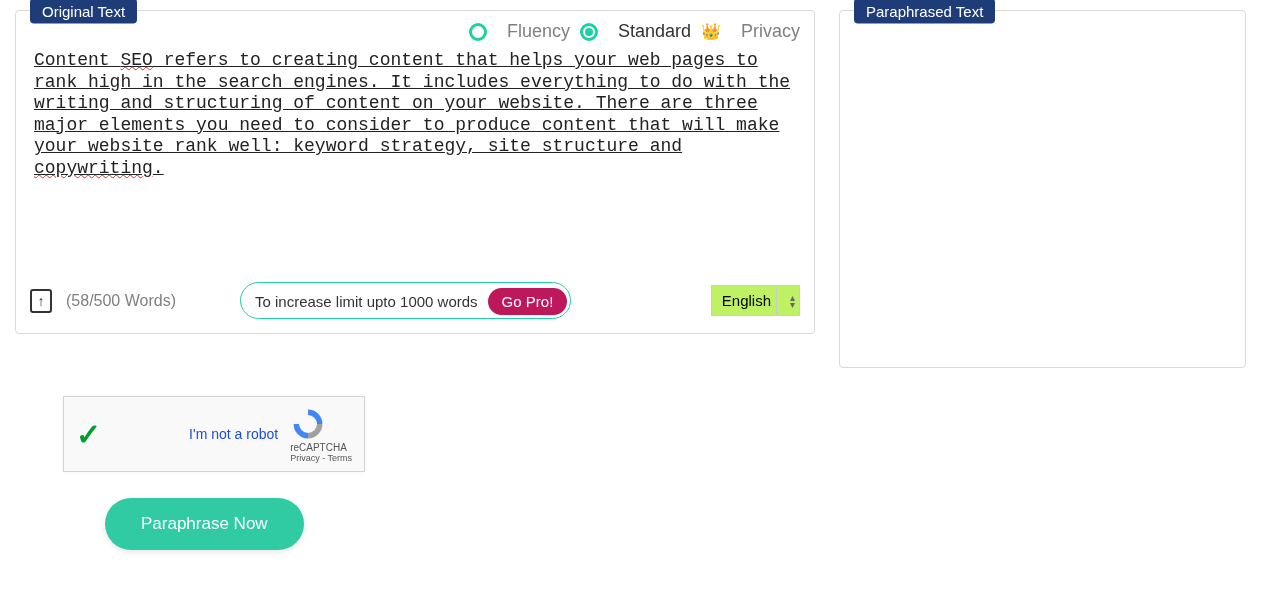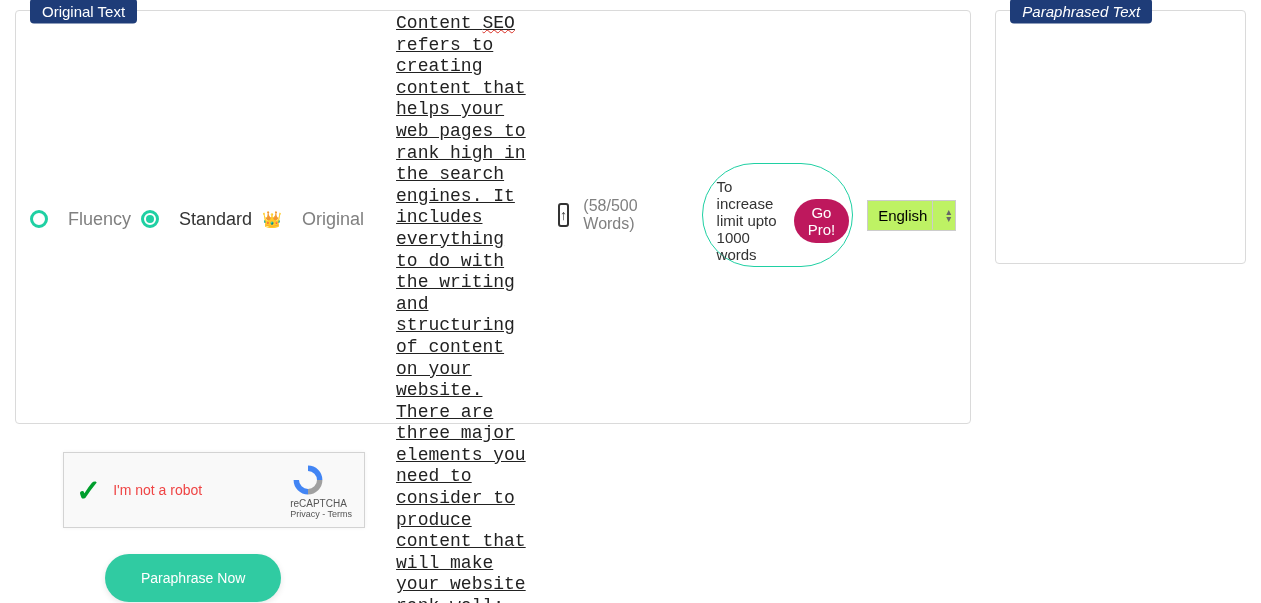--- a/index.html
+++ b/index.html
@@ -16,28 +16,27 @@
       display: flex;
       gap: 24px;
     }
     .panel {
       border: 1px solid #dadada;
       border-radius: 4px;
       position: relative;
     }
     .panel-left {
       flex: 0 0 800px;
-      height: 414px;
-      display: flex;
-      flex-direction: row;
+      height: 324px;
+      display: flex;
+      flex-direction: column;
     }
     .panel-right {
       flex: 1;
-      height: 254px;
-      font-style: italic;
+      height: 358px;
     }
     .label {
       position: absolute;
       top: 0px;
       left: 14px;
       transform: translateY(-50%);
       background: #1e3c78;
       color: #fff;
       padding: 4px 12px;
       border-radius: 4px;
@@ -132,21 +131,21 @@
     }
     .word-count {
       color: #808080;
       font-size: 16px;
     }
     .pro-pill {
       display: flex;
       align-items: center;
       border: 1.5px solid #1fd0a3;
       border-radius: 999px;
-      padding: 14px 3px 3px 14px;
+      padding: 5px 3px 3px 14px;
       gap: 10px;
       margin-left: 50px;
     }
     .pro-pill-text {
       color: #333;
       font-size: 15px;
     }
     .go-pro-btn {
       background: #be185d;
       color: #fff;
@@ -201,22 +200,23 @@
       gap: 12px;
       box-shadow: 0 0 4px rgba(0,0,0,0.05);
     }
     .check-mark {
       color: #009e2d;
       font-size: 30px;
       font-weight: bold;
     }
     .robot-text {
       font-size: 14px;
-      color: #ef4444;
+      color: #1d4ed8;
       flex: 1;
+      text-align: right;
     }
     .recaptcha-right {
       display: flex;
       flex-direction: column;
       align-items: flex-start;
       gap: 0;
     }
     .recaptcha-logo {
       width: 36px;
       height: 36px;
@@ -229,21 +229,21 @@
       font-size: 9px;
       color: #555;
     }
     .paraphrase-btn {
       margin: 26px 0 0 90px;
       background: #30cba2;
       color: #fff;
       border: none;
       border-radius: 999px;
       padding: 16px 36px;
-      font-size: 14px;
+      font-size: 17px;
       cursor: pointer;
       box-shadow: 0 2px 6px rgba(0,0,0,0.1);
     }
   </style>
 </head>
 <body>
 
 
 
 <div class="container">
@@ -253,21 +253,21 @@
       <div class="mode-item inactive">
         <span class="radio-circle radio-outline"></span>
         <span>Fluency</span>
       </div>
       <div class="mode-item active">
         <span class="radio-circle radio-filled"></span>
         <span>Standard</span>
       </div>
       <div class="mode-item inactive">
         <span class="crown-icon">👑</span>
-        <span>Original</span>
+        <span>Privacy</span>
       </div>
     </div>
     <div class="textarea-content"><span>Content </span><span class="underlined-red">SEO</span><span> refers to creating content that helps your web pages to rank high in the search engines. It includes everything to do with the writing and structuring of content on your website. There are three major elements you need to consider to produce content that will make your website rank well: keyword strategy, site structure and </span><span class="underlined-red">copywriting</span><span>.</span></div>
     <div class="bottom-bar">
       <div class="upload-icon"></div>
       <span class="word-count">(58/500 Words)</span>
       <div class="pro-pill">
         <span class="pro-pill-text">To increase limit upto 1000 words</span>
         <button class="go-pro-btn">Go Pro!</button>
       </div>

